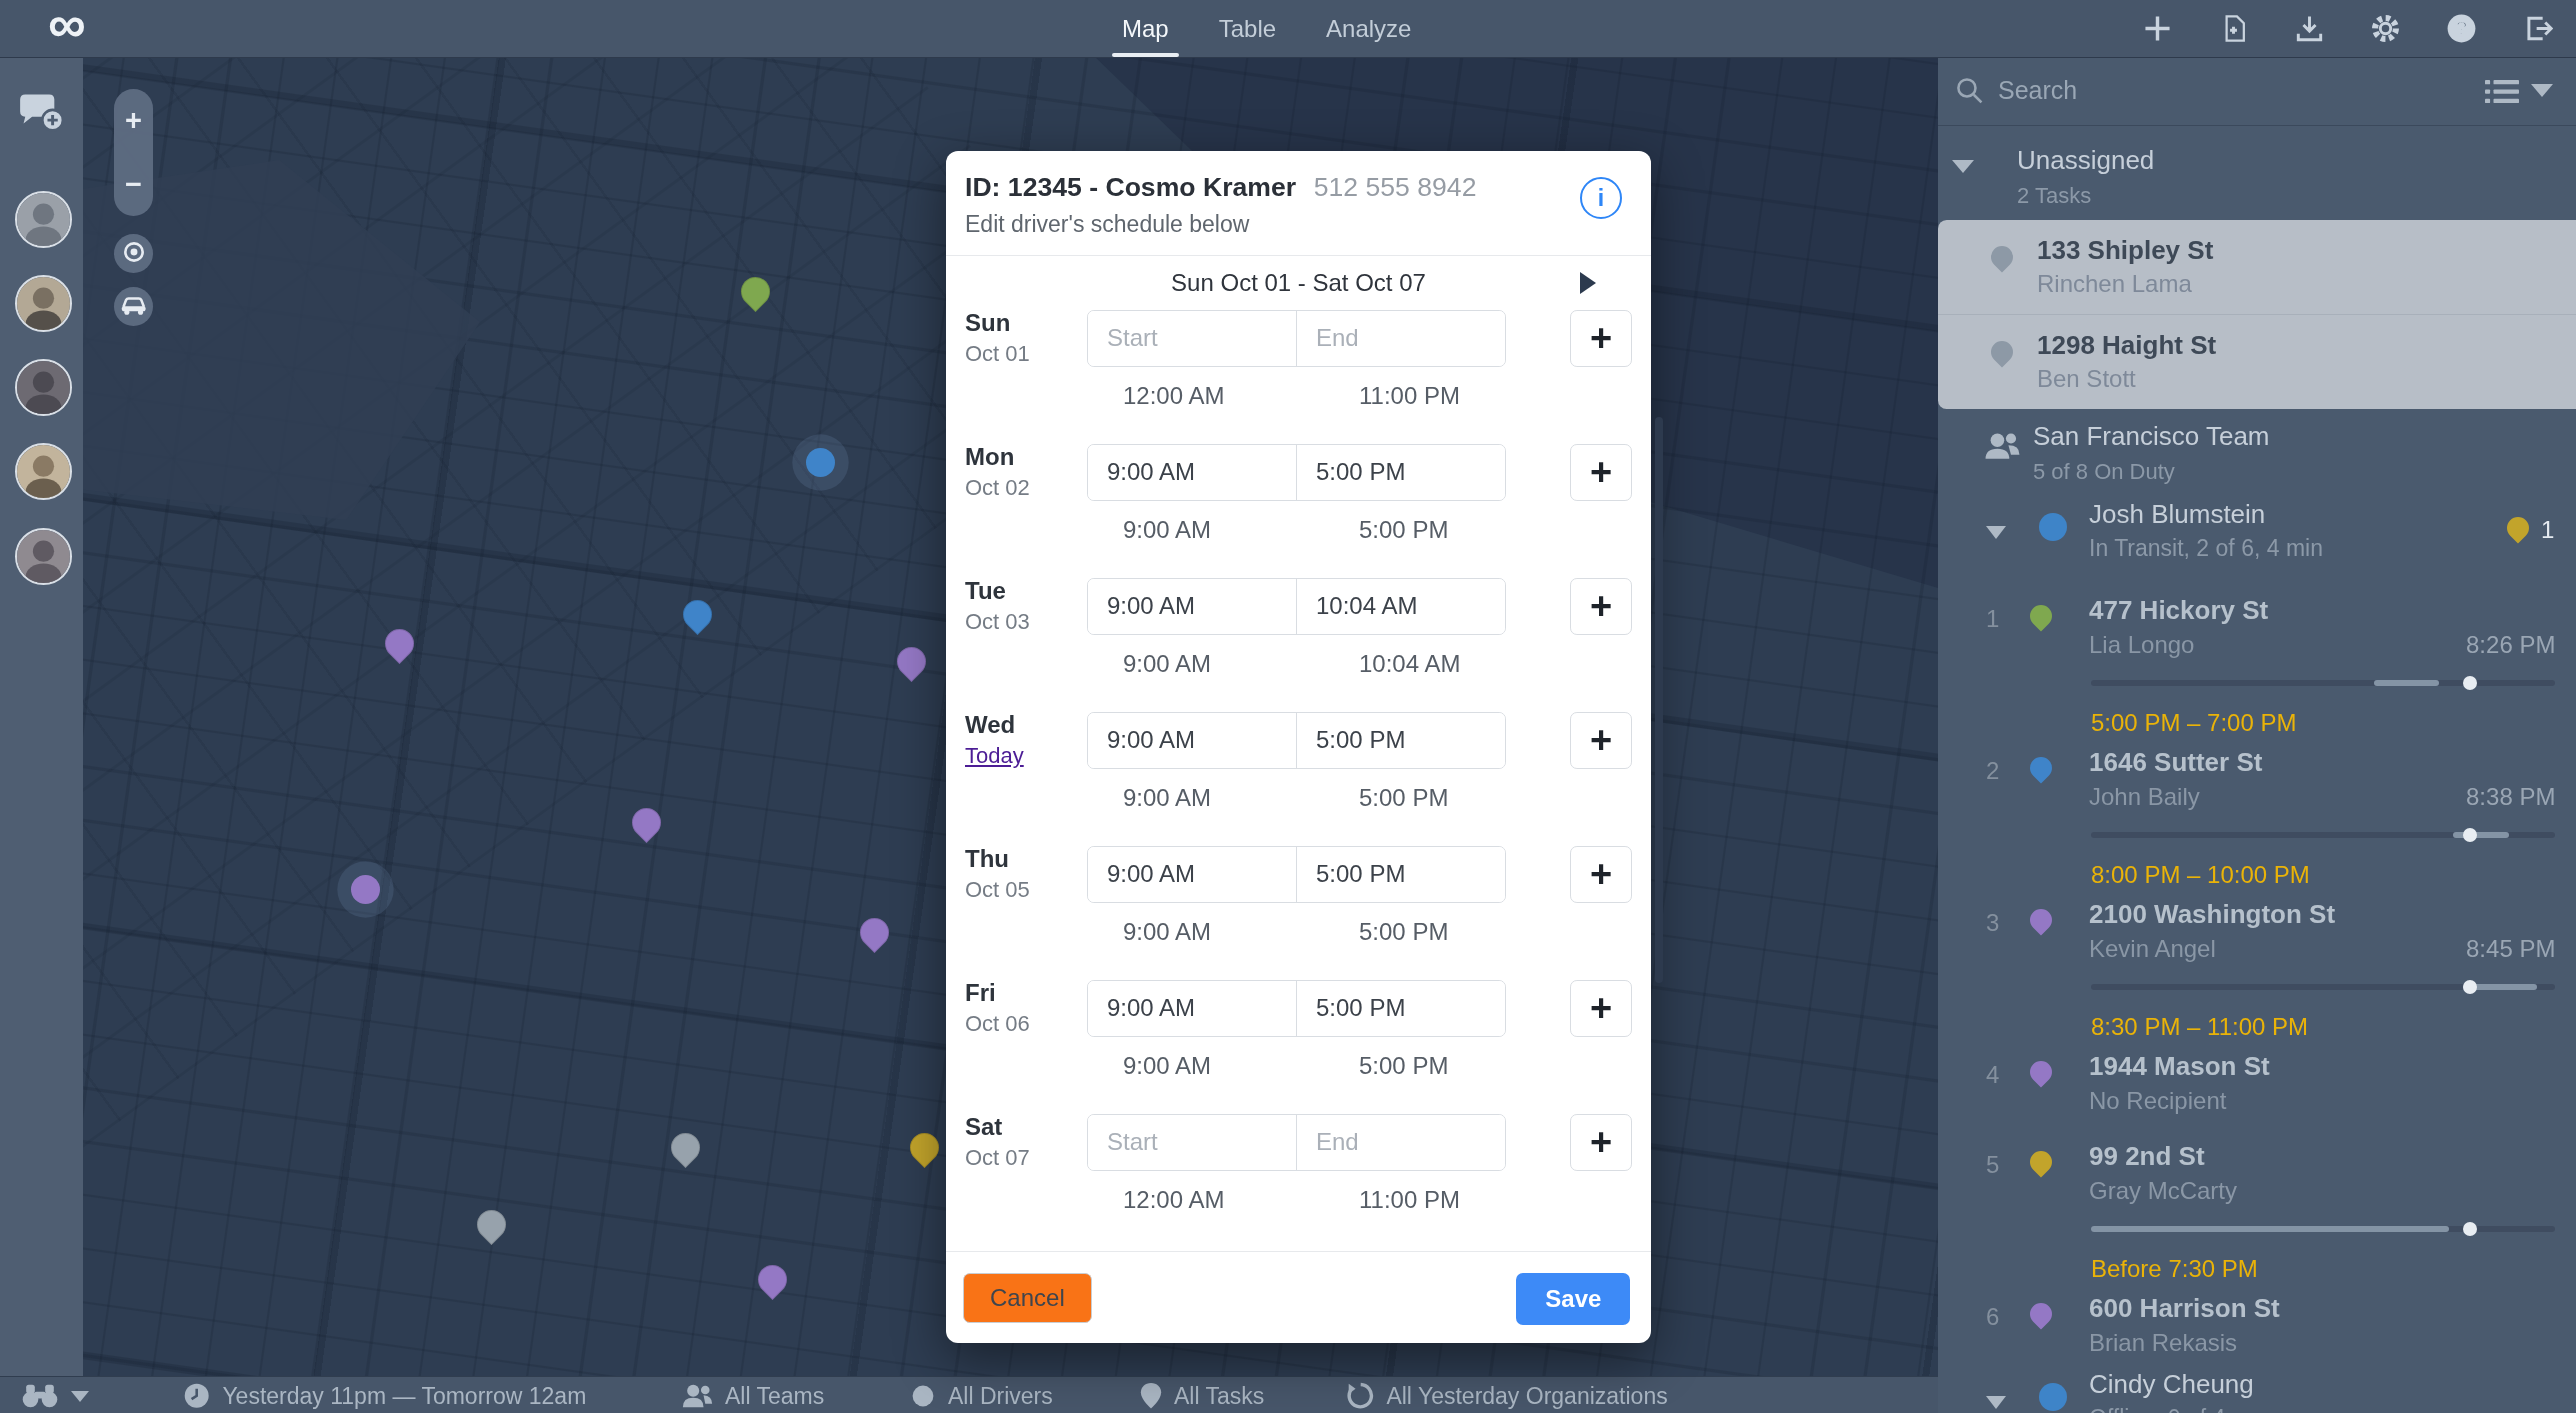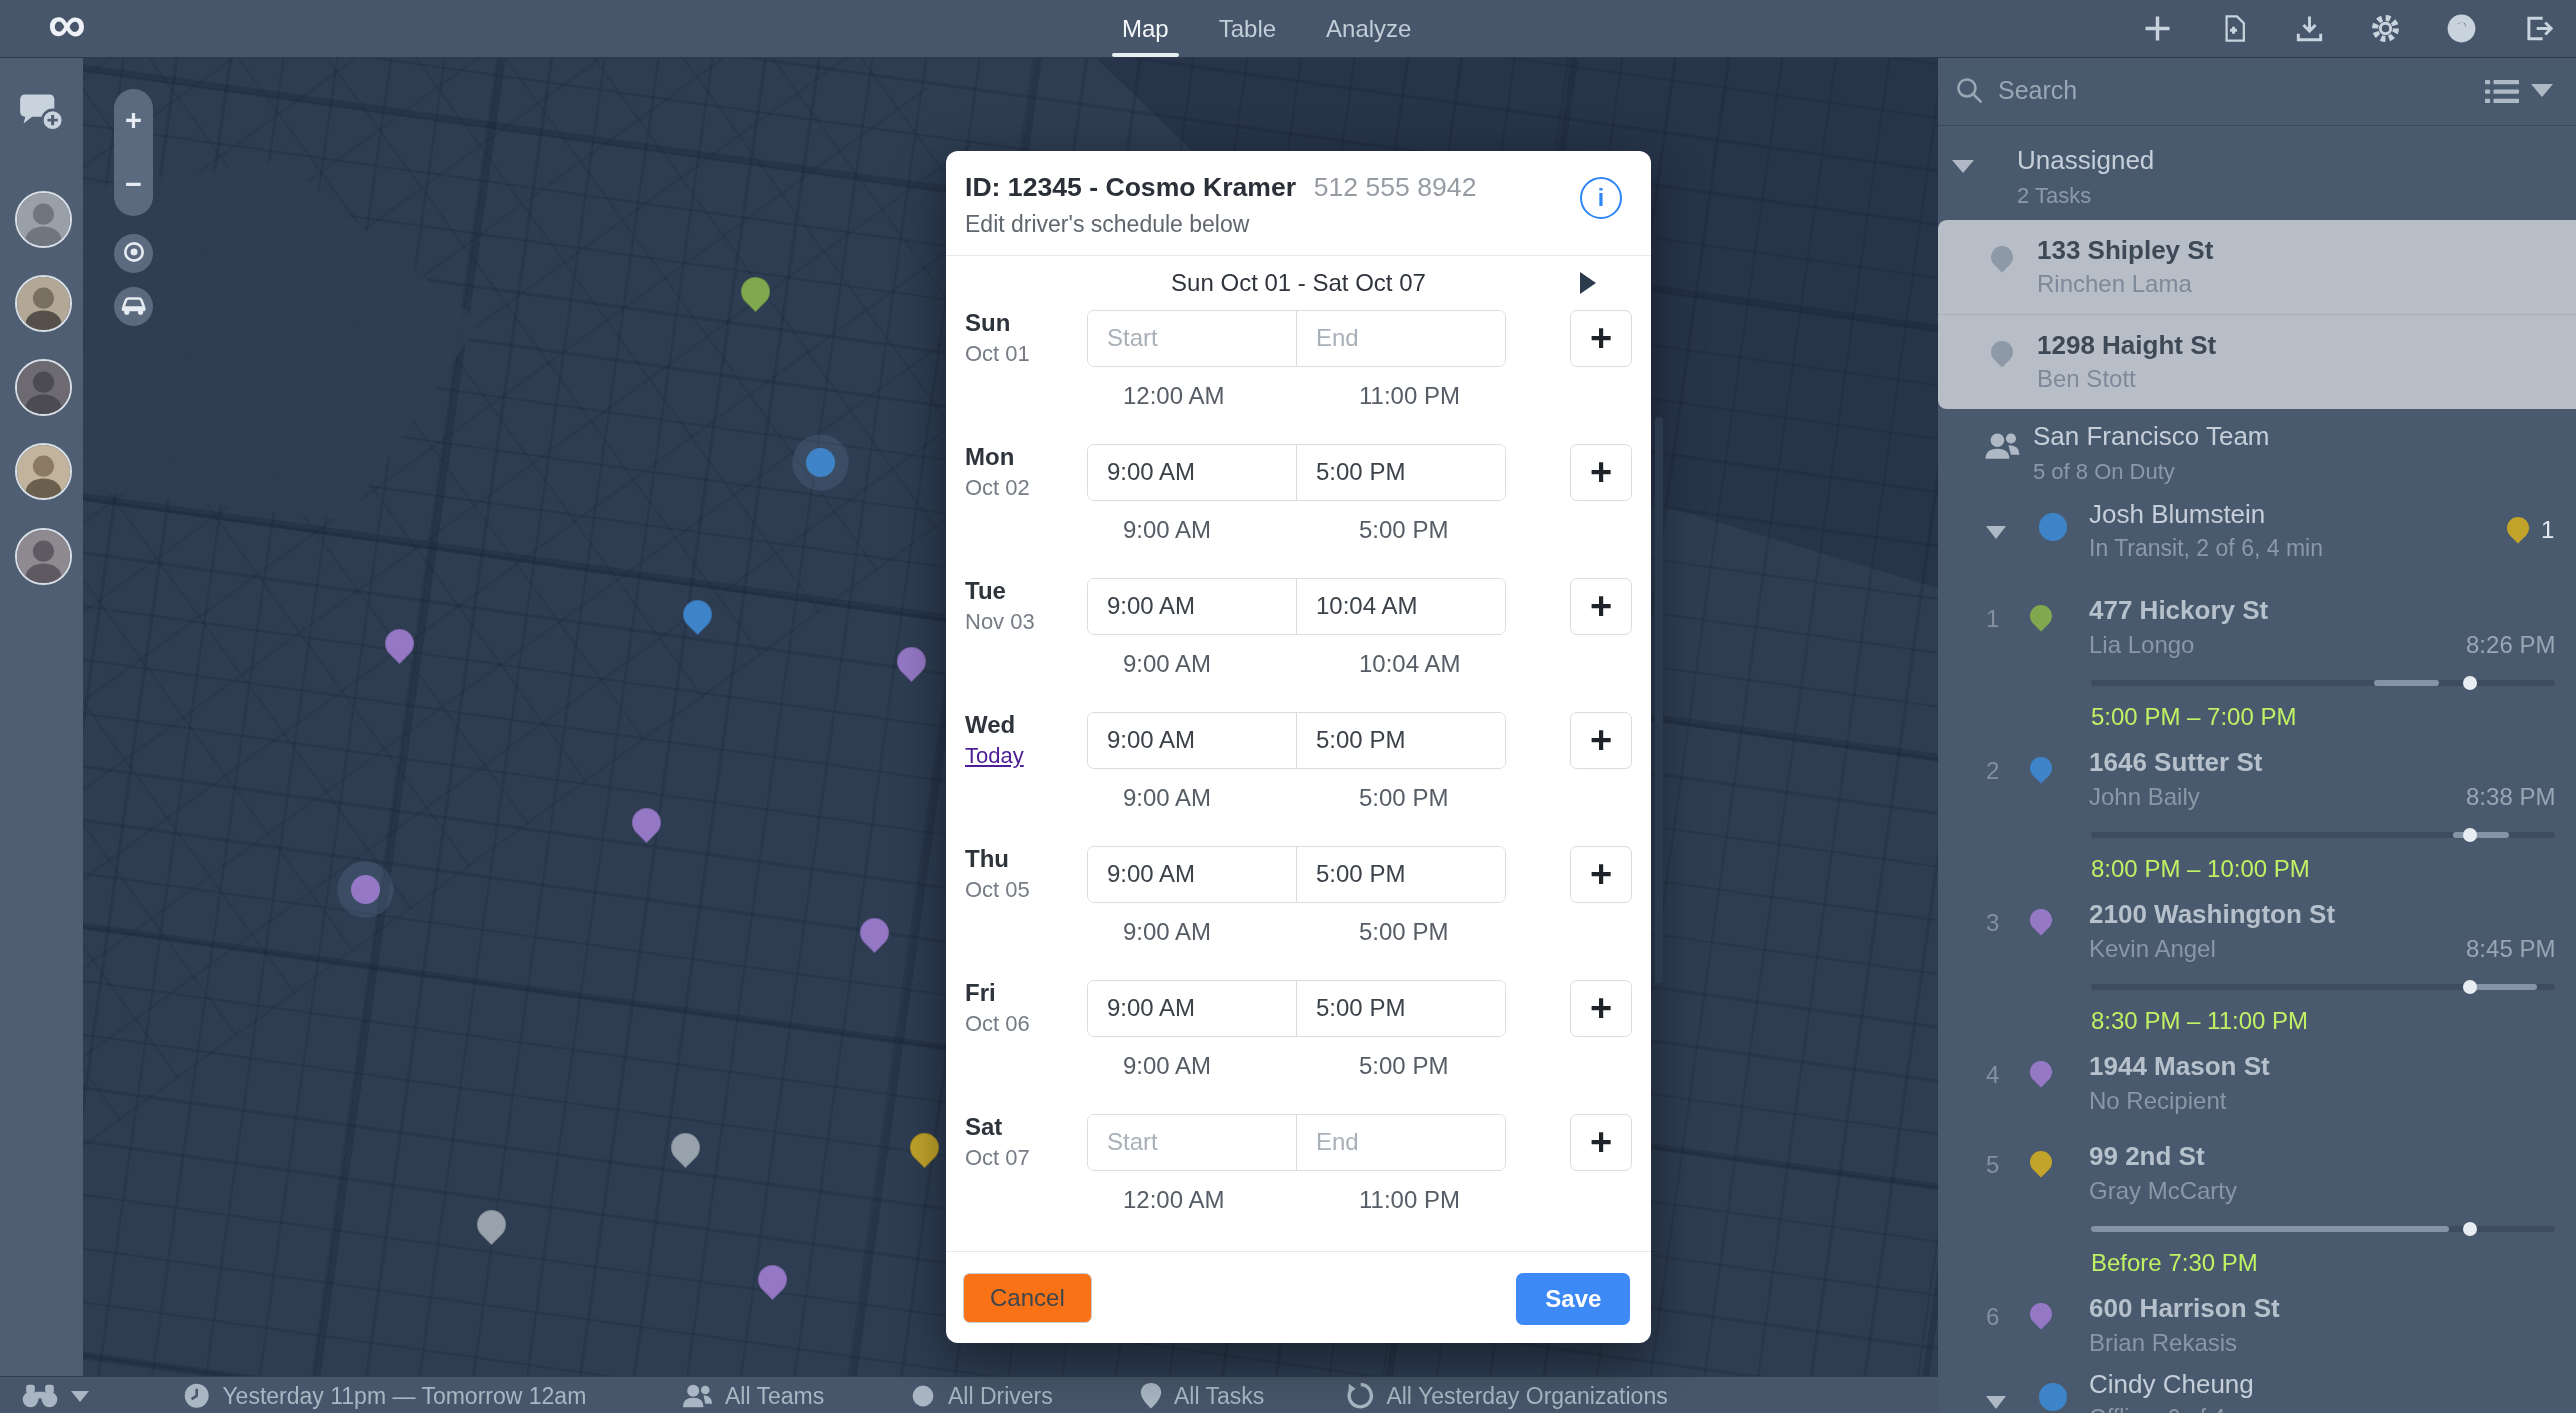--- a/index.html
+++ b/index.html
@@ -130,21 +130,21 @@
   .task-num{position:absolute;left:48px;top:31px;font-size:24px;color:#84909e;}
   .task-row .spin{left:92px;top:31px;}
   .t-addr{position:absolute;left:151px;top:20.6px;font-size:26px;font-weight:bold;color:#b6c1cc;}
   .t-recip{position:absolute;left:151px;top:57px;font-size:24px;color:#8a97a6;}
   .t-eta{position:absolute;right:20.6px;top:57px;font-size:24px;color:#9aa6b4;}
   .t-bar{position:absolute;left:153px;right:20.6px;top:106px;height:6px;border-radius:3.4px;background:#3f4c60;}
   .t-bar::before{content:"";position:absolute;top:0;height:6px;border-radius:3.4px;background:#8494a5;
      left:var(--a);width:var(--w);}
   .t-bar::after{content:"";position:absolute;top:-4.3px;width:14.6px;height:14.6px;border-radius:50%;background:#e8edf2;
      left:var(--d);}
-  .t-window{position:absolute;left:153px;top:129px;font-size:24px;color:#bef264;}
+  .t-window{position:absolute;left:153px;top:135px;font-size:24px;color:#eab308;}
   .h177{height:152px;} .h105{height:90px;}
 
   
   .bottombar{position:absolute;left:0;top:1376px;width:1938px;height:38px;background:#47566a;
      border-top:0.9px solid rgba(15,25,40,.4);z-index:35;}
   .bb-item{position:absolute;top:0;height:38px;display:flex;align-items:center;gap:12px;
      font-size:23px;color:#aab6c3;cursor:pointer;}
   .bb-icon{display:flex;align-items:center;}
   .bb-tri{width:0;height:0;border-left:9.4px solid transparent;border-right:9.4px solid transparent;
      border-top:11px solid #aab6c3;}
@@ -330,21 +330,21 @@
         <div class="sub-times">
             <span>9:00 AM</span>
             <span>5:00 PM</span>
           </div>
       </div>
 
       <div class="day-row">
         <div class="day-line">
           <div class="day-label">
               <div class="day-name">Tue</div>
-            <div class="day-date">Nov 03</div>
+            <div class="day-date">Oct 03</div>
             </div>
           <div class="time-pair">
             <input value="9:00 AM" style="">
             <input value="10:04 AM" style="">
           </div>
           <button class="add-btn">+</button>
         </div>
         <div class="sub-times">
             <span>9:00 AM</span>
             <span>10:04 AM</span>

